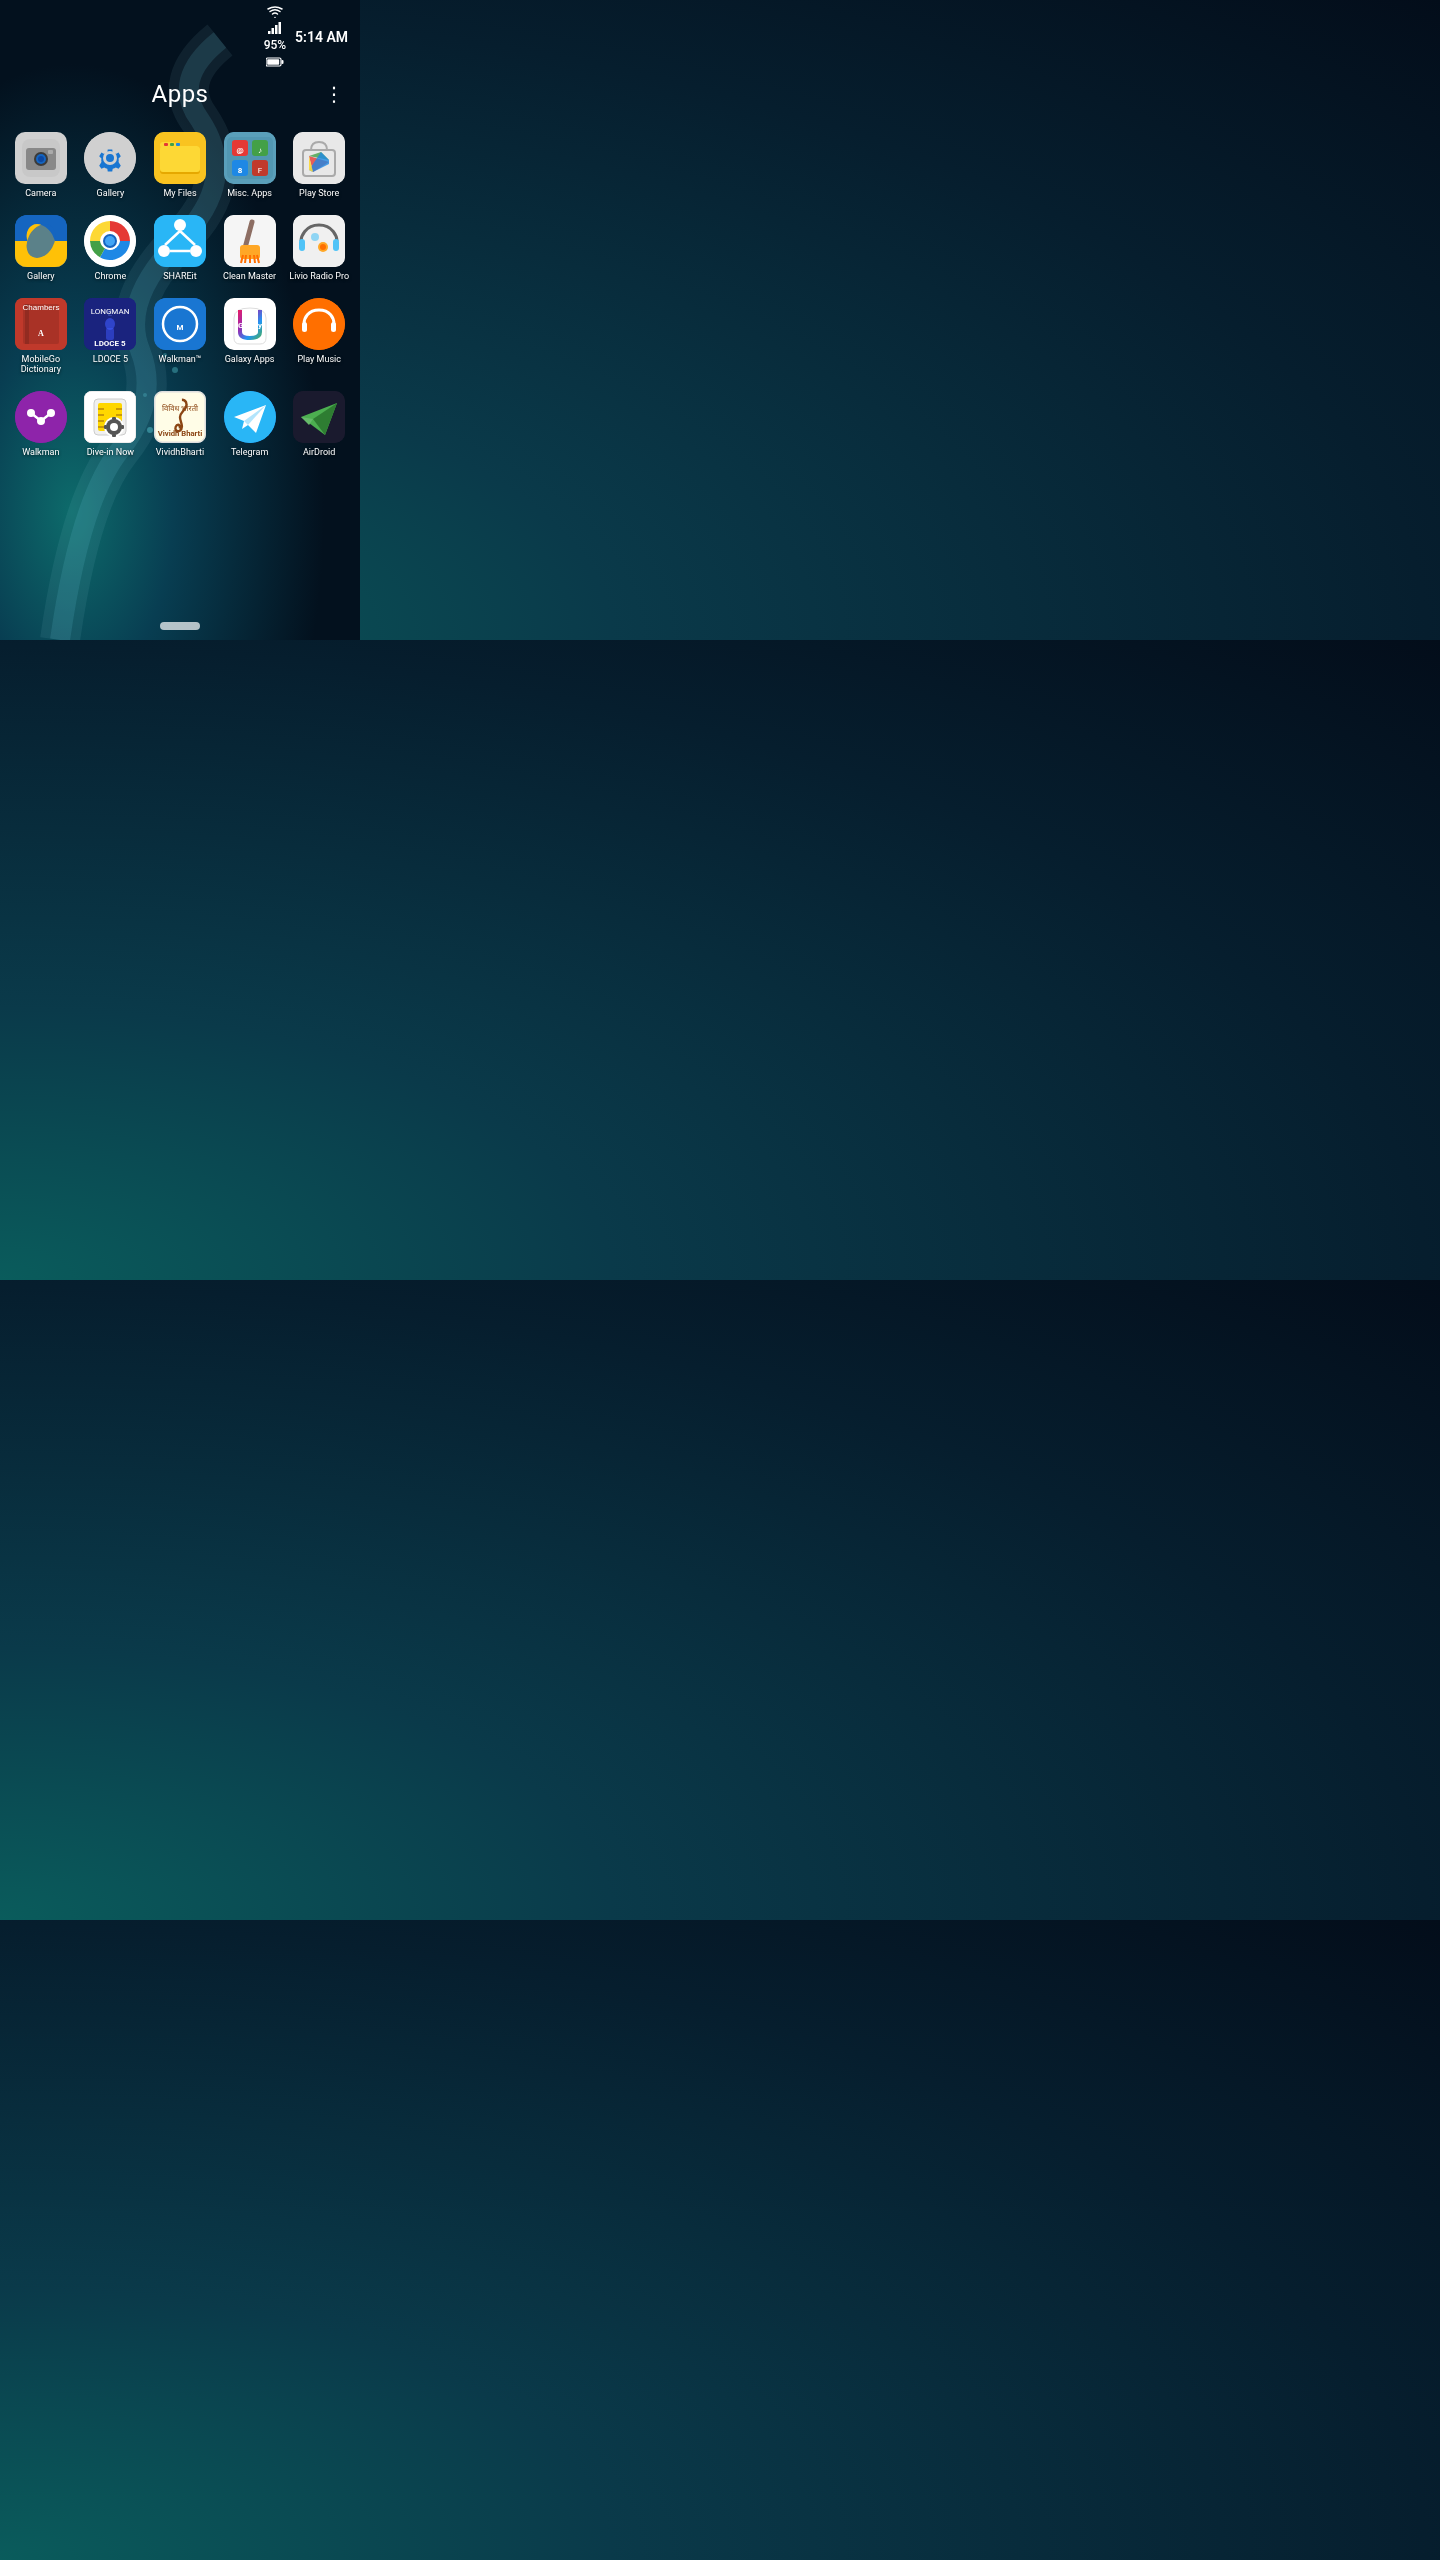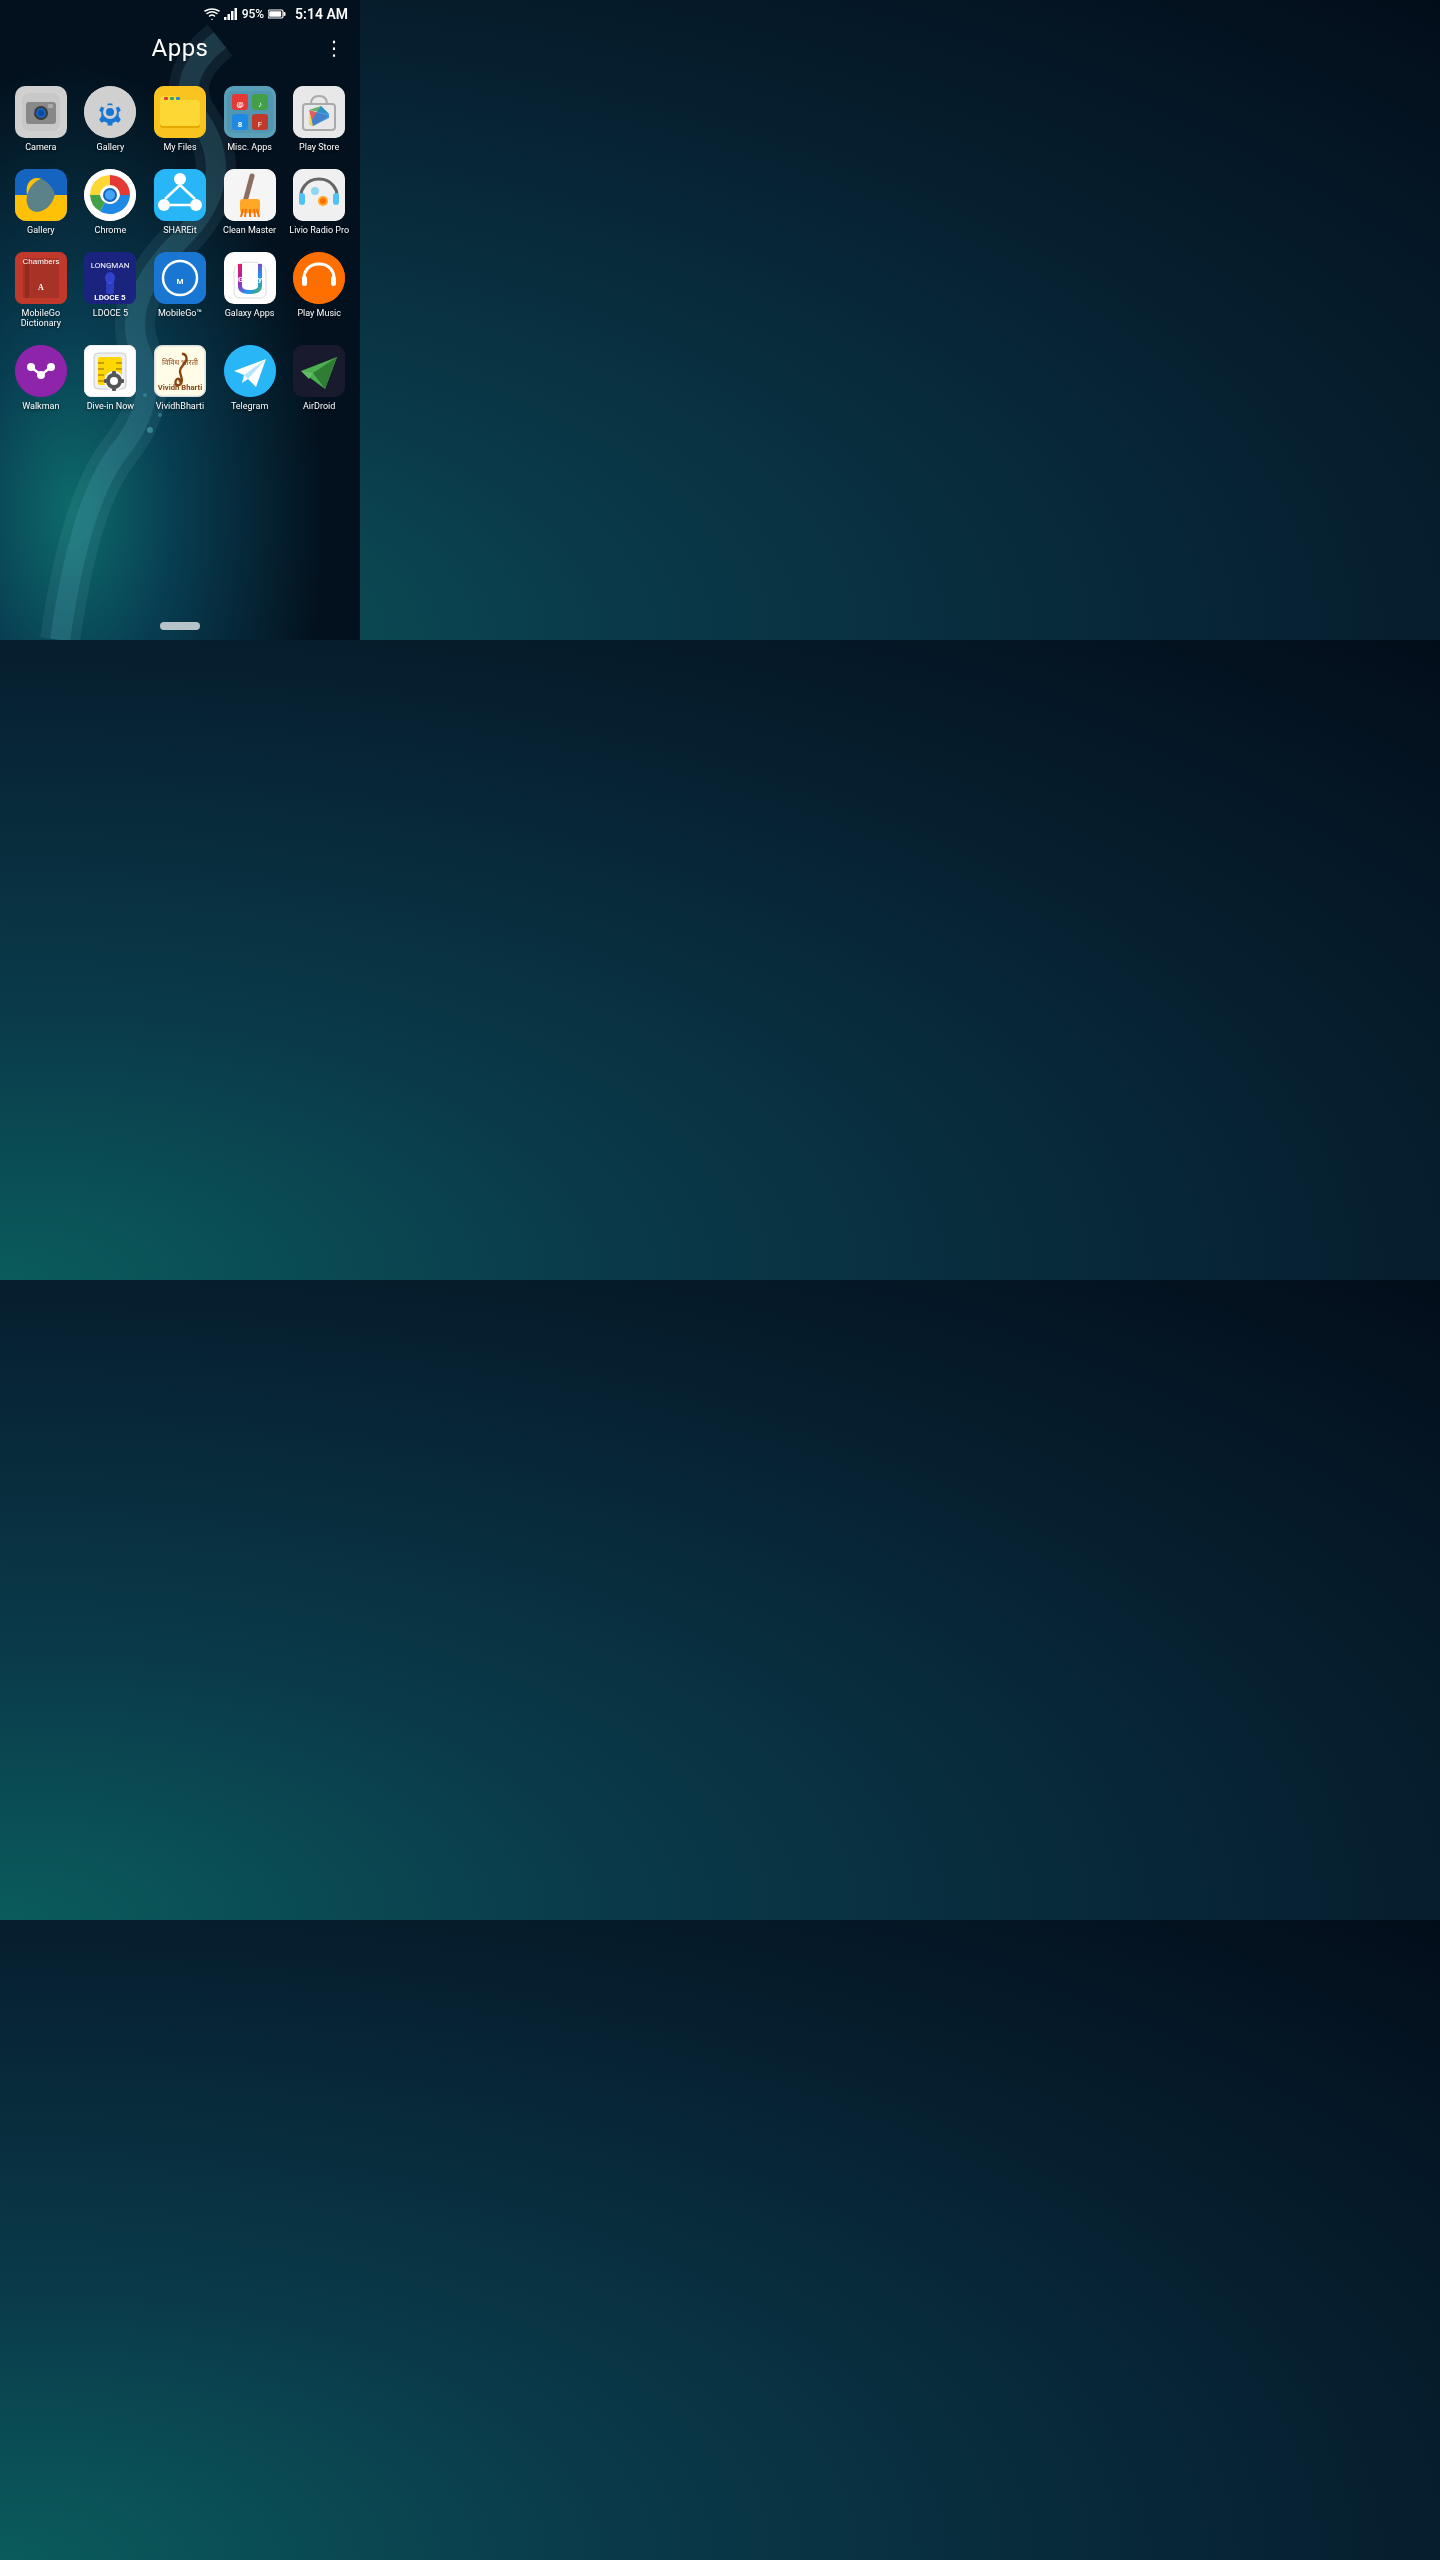--- a/index.html
+++ b/index.html
@@ -28,20 +28,21 @@
       display: flex;
       justify-content: flex-end;
       align-items: center;
       padding: 6px 12px 4px;
       gap: 5px;
     }
     .status-icons {
       display: flex;
       align-items: center;
       gap: 4px;
+      flex-direction: column;
     }
     .status-text {
       color: white;
       font-size: 12px;
       font-weight: 500;
     }
     .status-time {
       color: white;
       font-size: 14px;
       font-weight: 600;
@@ -522,21 +523,21 @@
 
   <div class="app-item">
     <div class="app-icon icon-mobilego">
       <svg width="52" height="52" viewBox="0 0 52 52">
         <rect width="52" height="52" rx="12" fill="#1976d2"></rect>
 
         <circle cx="26" cy="26" r="17" fill="none" stroke="white" stroke-width="2.5"></circle>
         <text x="26" y="32" text-anchor="middle" fill="white" font-size="18" font-weight="bold">M</text>
       </svg>
     </div>
-    <span class="app-label">MobileGo™</span>
+    <span class="app-label">Walkman™</span>
   </div>
 
   <div class="app-item">
     <div class="app-icon icon-galaxy">
       <svg width="52" height="52" viewBox="0 0 52 52">
         <rect width="52" height="52" rx="10" fill="white"></rect>
 
         <path d="M10 20 Q10 10 26 10 Q42 10 42 20 L42 40 Q42 46 36 46 L16 46 Q10 46 10 40 Z" fill="white" stroke="#ddd" stroke-width="1"></path>
 
         <path d="M14 16 L14 34 Q14 40 26 40 Q38 40 38 34 L38 16" fill="none" stroke-width="0"></path>

